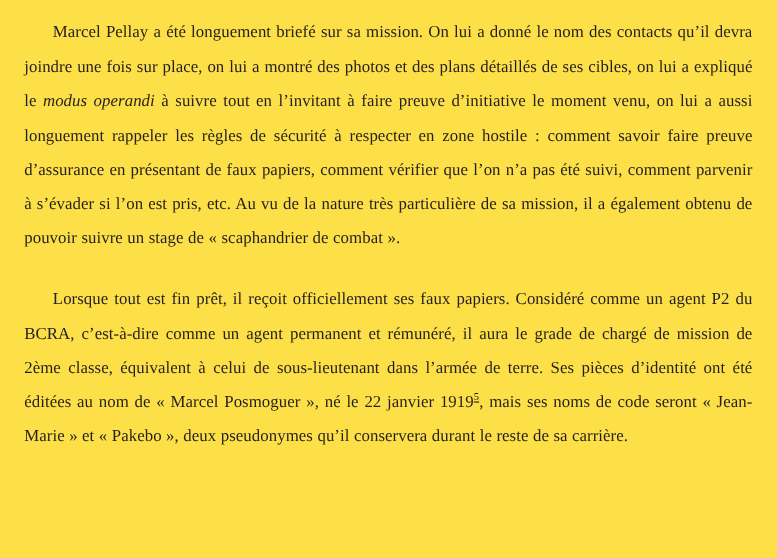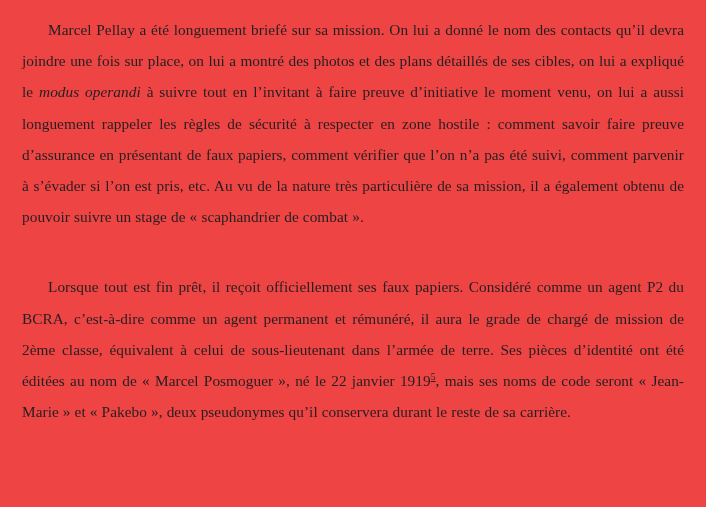--- a/index.html
+++ b/index.html
@@ -12,35 +12,35 @@
     height: 507px;
     overflow: hidden;
     font-family: "Liberation Serif", serif;
     color: #221f1f;
   }
   .page {
     box-sizing: border-box;
     width: 706px;
     height: 507px;
     padding: 14px 22px 10px 22px;
-    background: #ef4444;
+    background: #fde047;
   }
   .para {
     margin: 0 0 0 0;
     font-size: 15.3px;
     line-height: 31.2px;
     text-align: justify;
     text-indent: 26px;
     letter-spacing: 0.05px;
     word-spacing: 0.2px;
     color: #231f20;
     hyphens: none;
   }
   .para + .para {
-    margin-top: 39px;
+    margin-top: 24px;
   }
   .para i {
     font-style: italic;
   }
   sup.footnote-ref {
     font-size: 9.6px;
     vertical-align: super;
     line-height: 0;
     text-decoration: underline;
     text-underline-offset: 1px;

